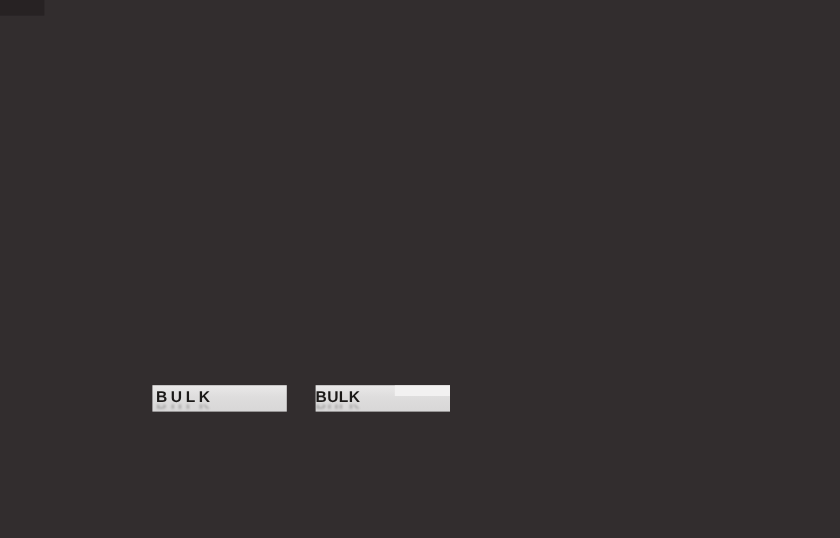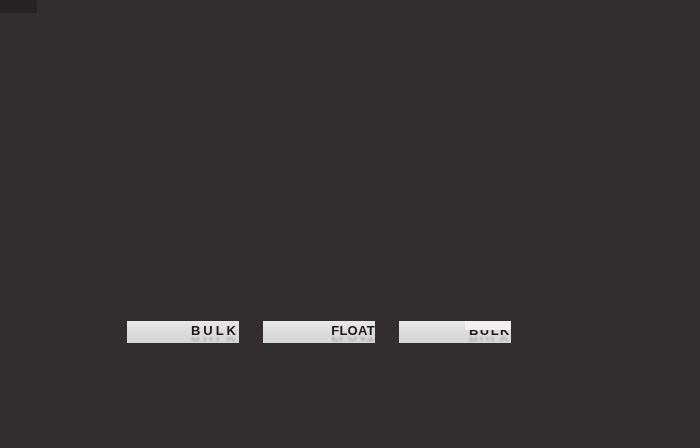--- a/index.html
+++ b/index.html
@@ -35,21 +35,21 @@
     display:flex;
     gap:24px;
   }
   .stage-button{
     position:relative;
     width:112px;
     height:22px;
     background:linear-gradient(180deg,#eae9e9 0%,#dedddd 45%,#d8d7d7 100%);
     display:flex;
     flex-direction:column;
-    align-items:flex-end;
+    align-items:flex-start;
     overflow:hidden;
     cursor:default;
   }
   .stage-label{
     margin-top:3px;
     font-size:13px;
     font-weight:bold;
     line-height:13px;
     color:var(--btn-text);
     white-space:nowrap;
@@ -96,24 +96,20 @@
   <div class="corner-marker"></div>
 
   <div class="stage-row">
 
     <div class="stage-button">
       <span class="stage-label">BULK</span>
       <span class="stage-reflection" aria-hidden="true">BULK</span>
     </div>
 
 
-    <div class="stage-button">
-      <span class="stage-label">FLOAT</span>
-      <span class="stage-reflection" aria-hidden="true">FLOAT</span>
-    </div>
 
     <div class="stage-button">
       <div class="stage-highlight"></div>
       <span class="stage-label">BULK</span>
       <span class="stage-reflection" aria-hidden="true">BULK</span>
     </div>
 
   </div>
 </div>
 

